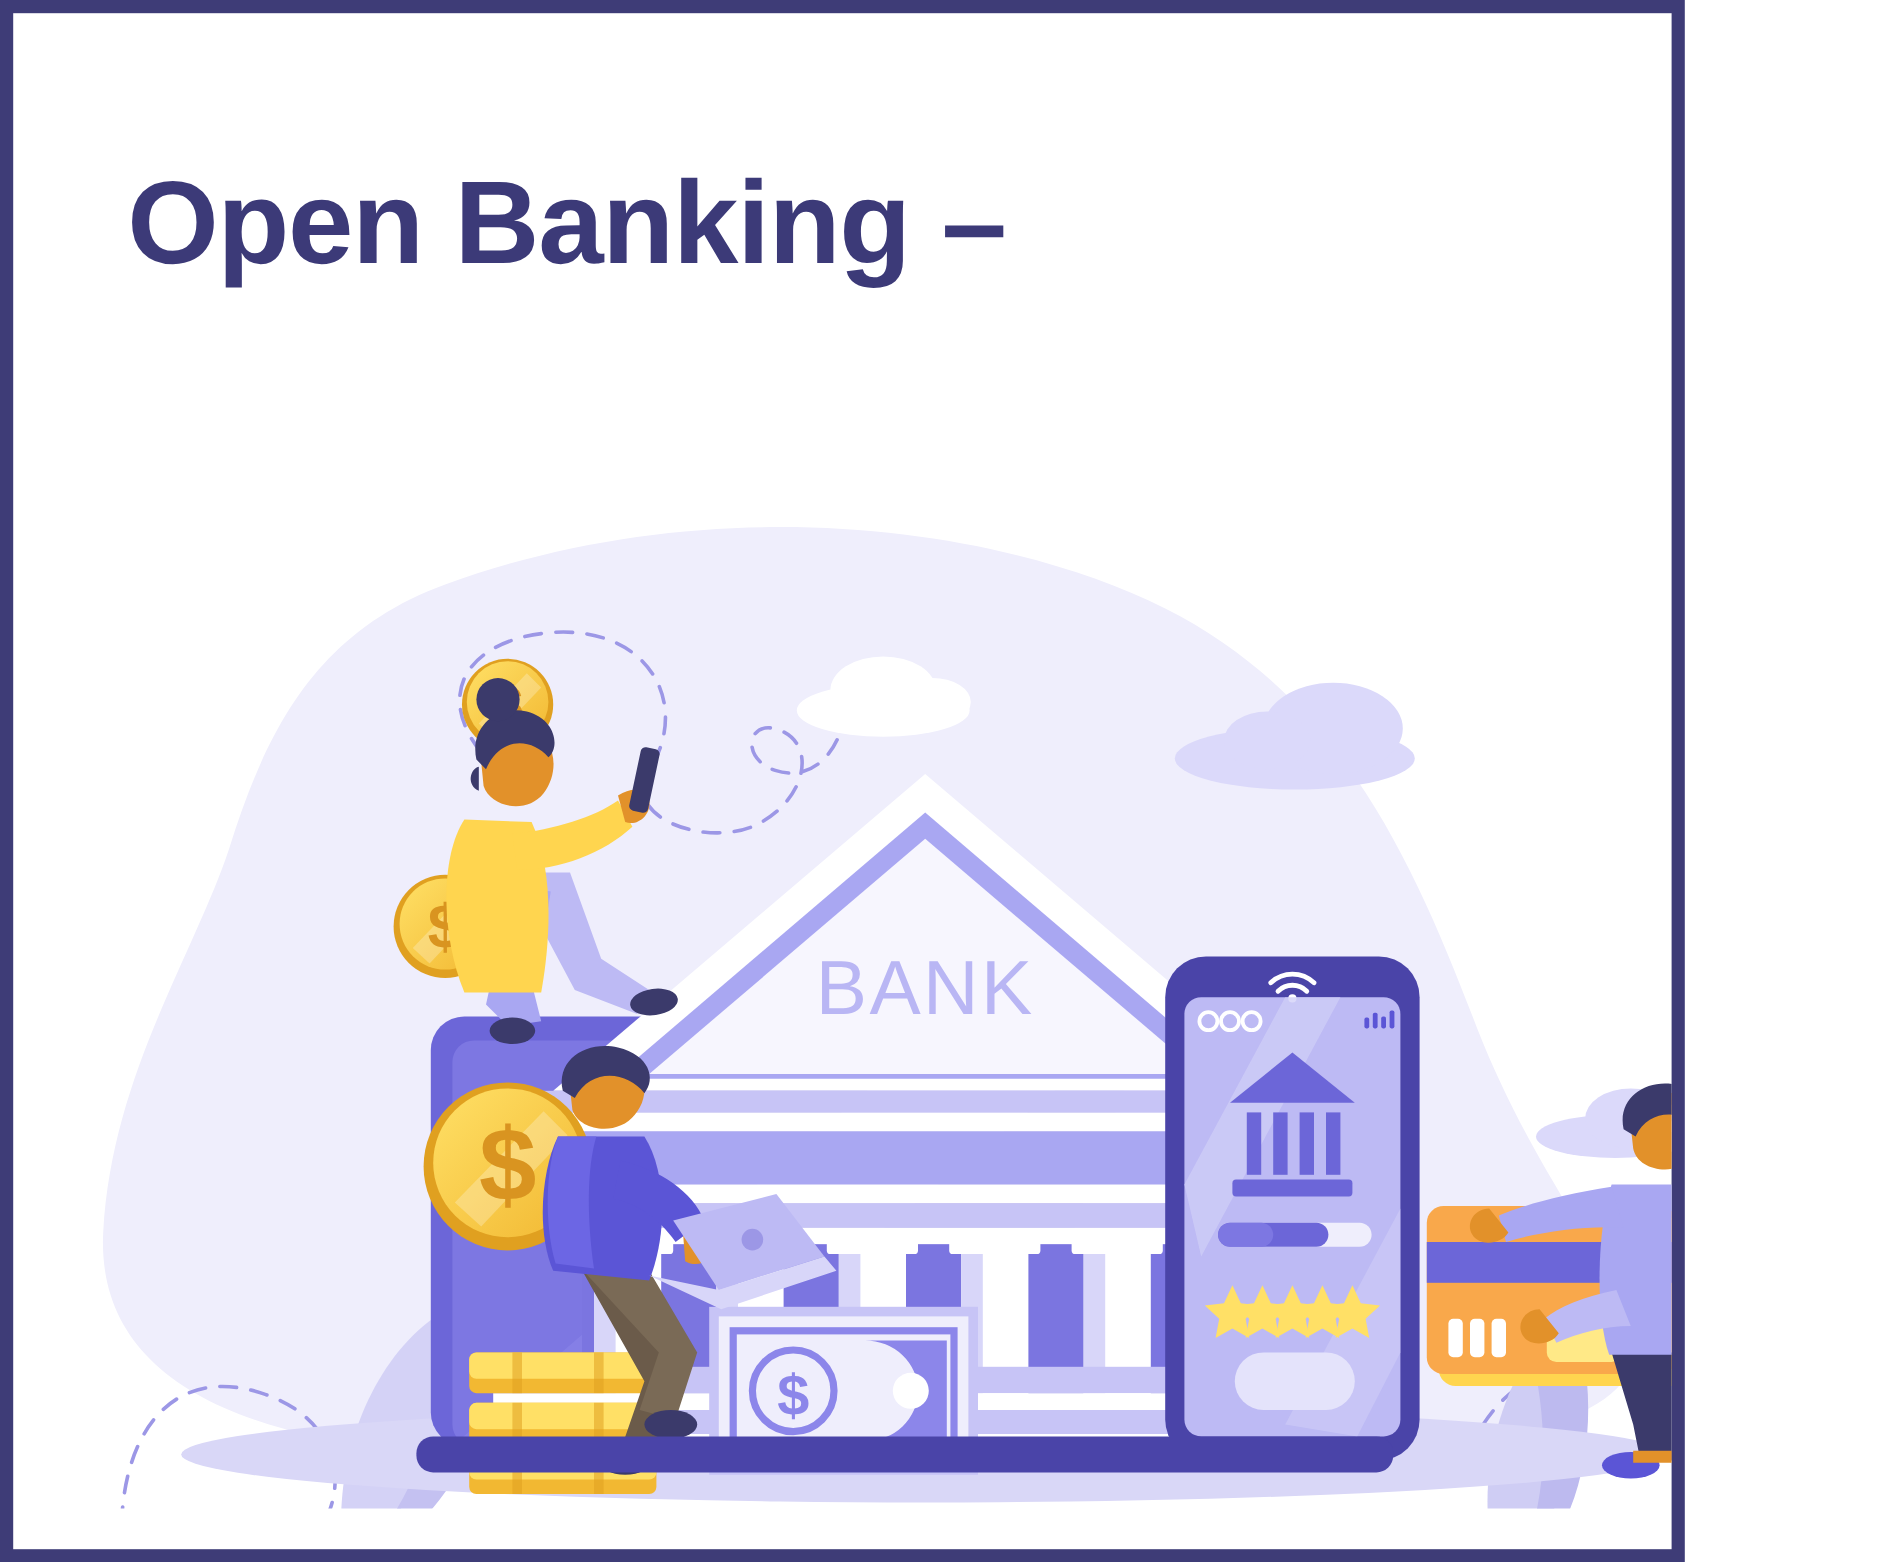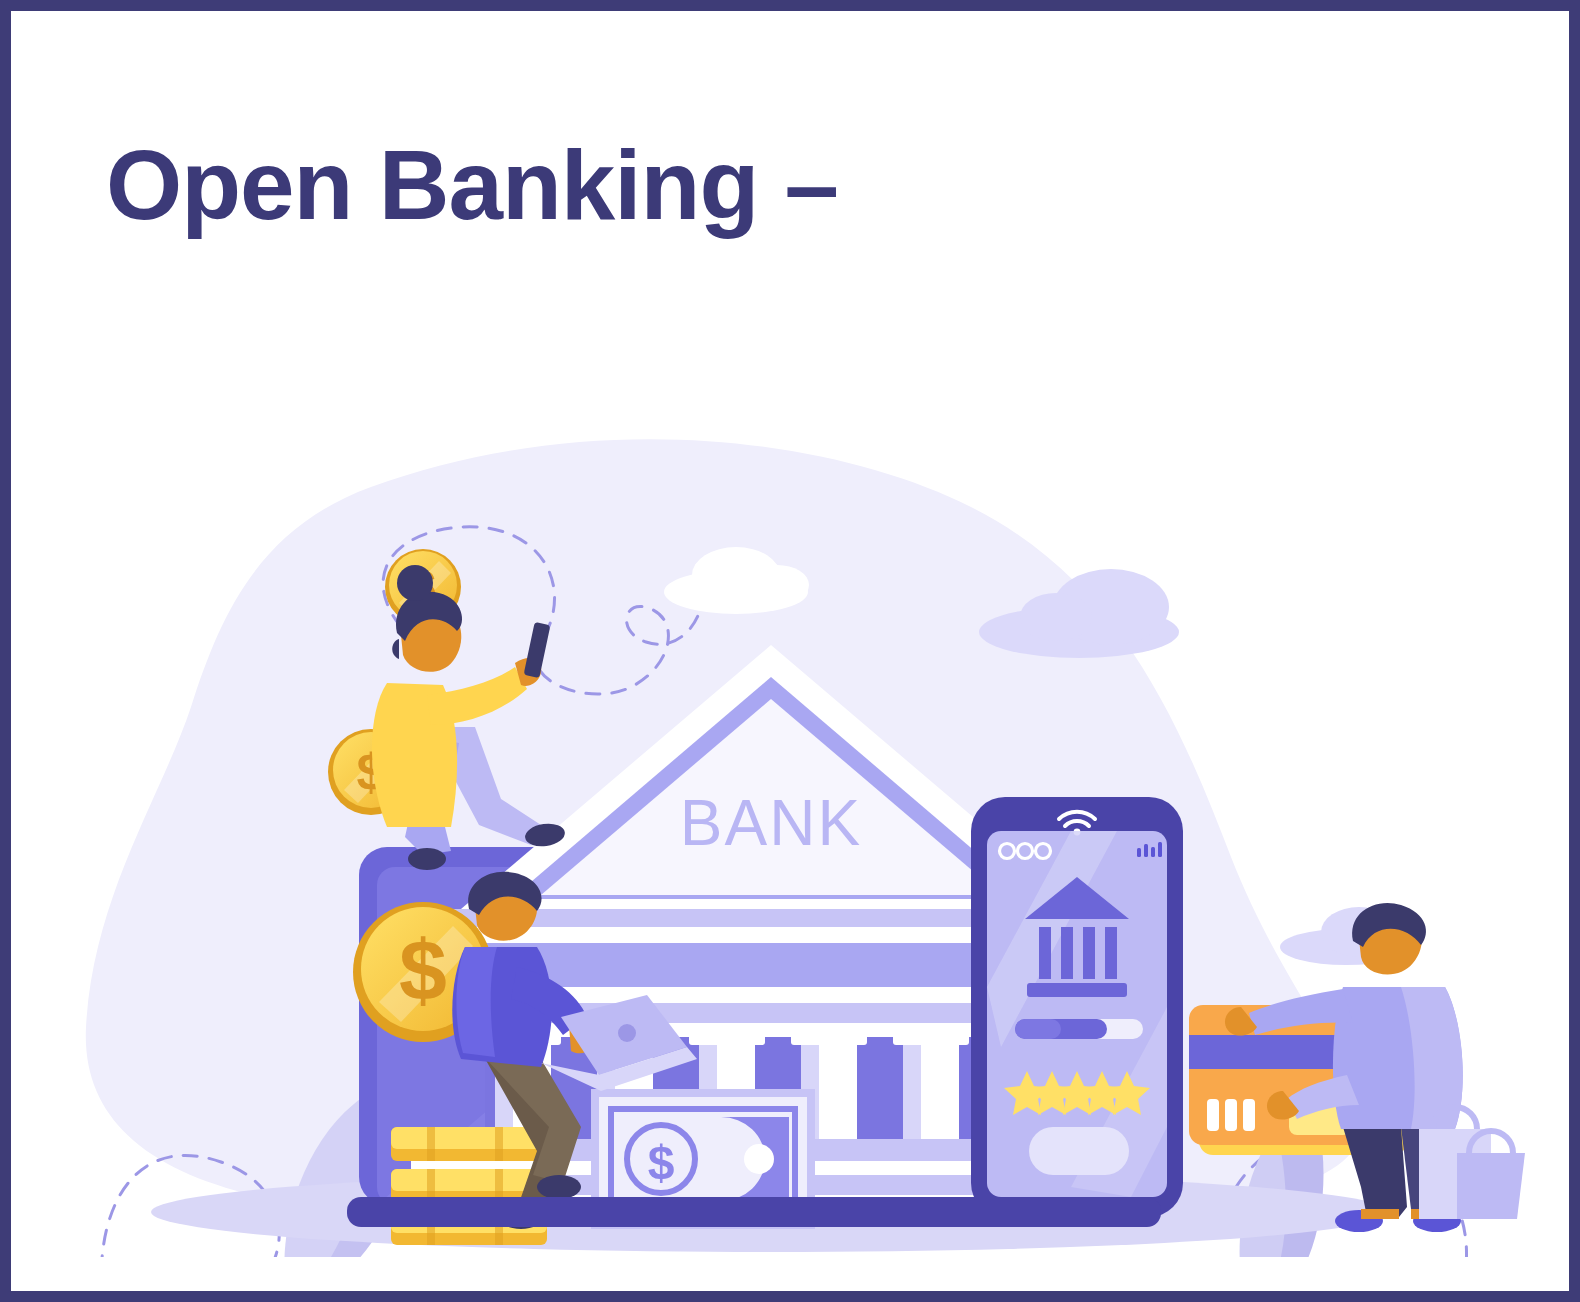--- a/index.html
+++ b/index.html
@@ -5,21 +5,21 @@
   html, body {
     margin: 0;
     padding: 0;
     background: #ffffff;
   }
   body {
     font-family: "Liberation Sans", sans-serif;
   }
   .poster {
     position: relative;
-    width: 1580px;
+    width: 1404px;
     height: 1302px;
     background: #ffffff;
     box-sizing: border-box;
     border: 11px solid #3E3C77;
     overflow: hidden;
   }
   .title-block {
     position: absolute;
     left: 95px;
     top: 105px;

